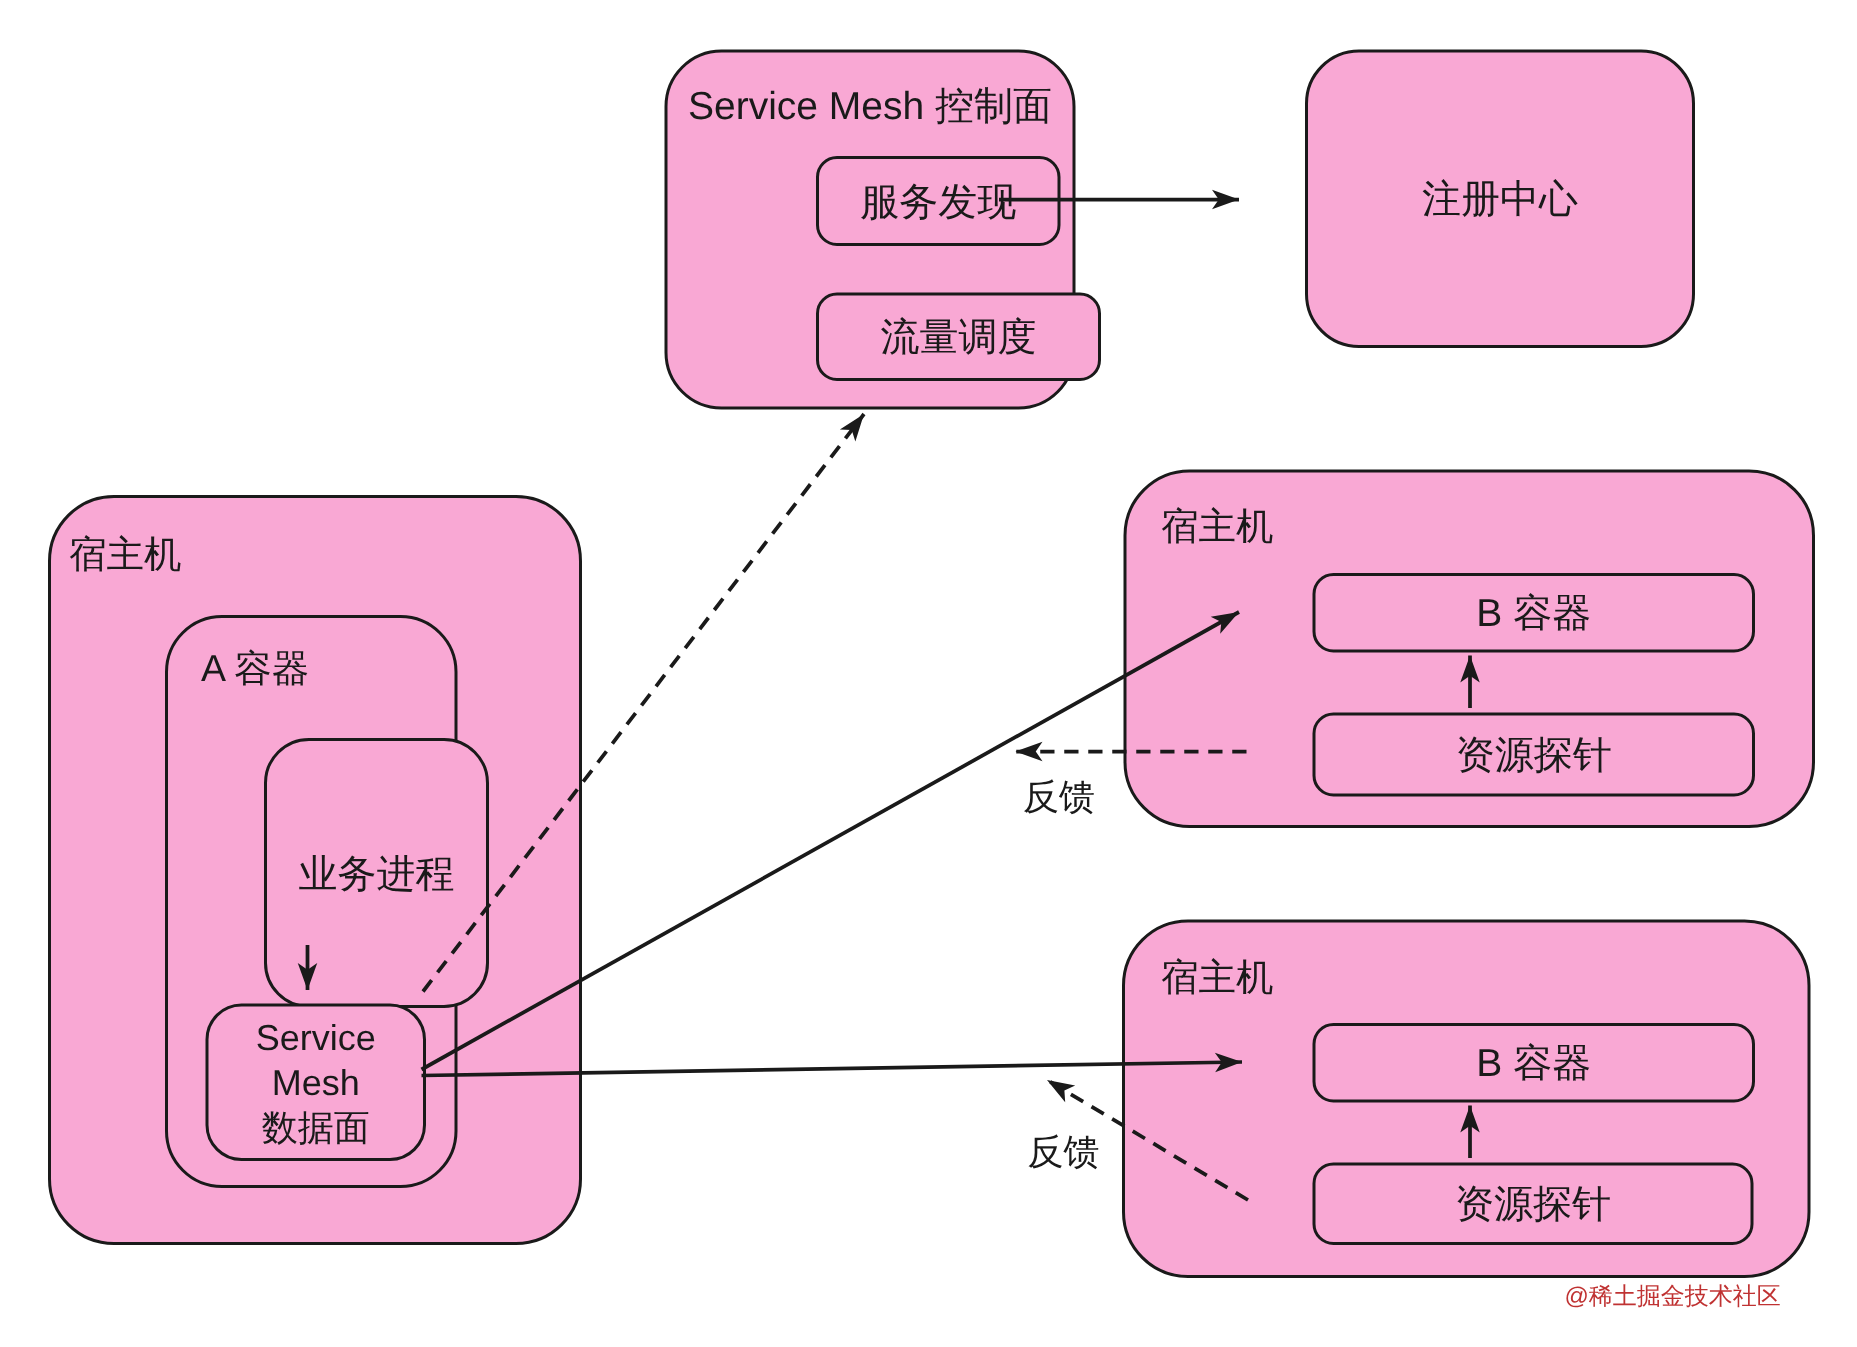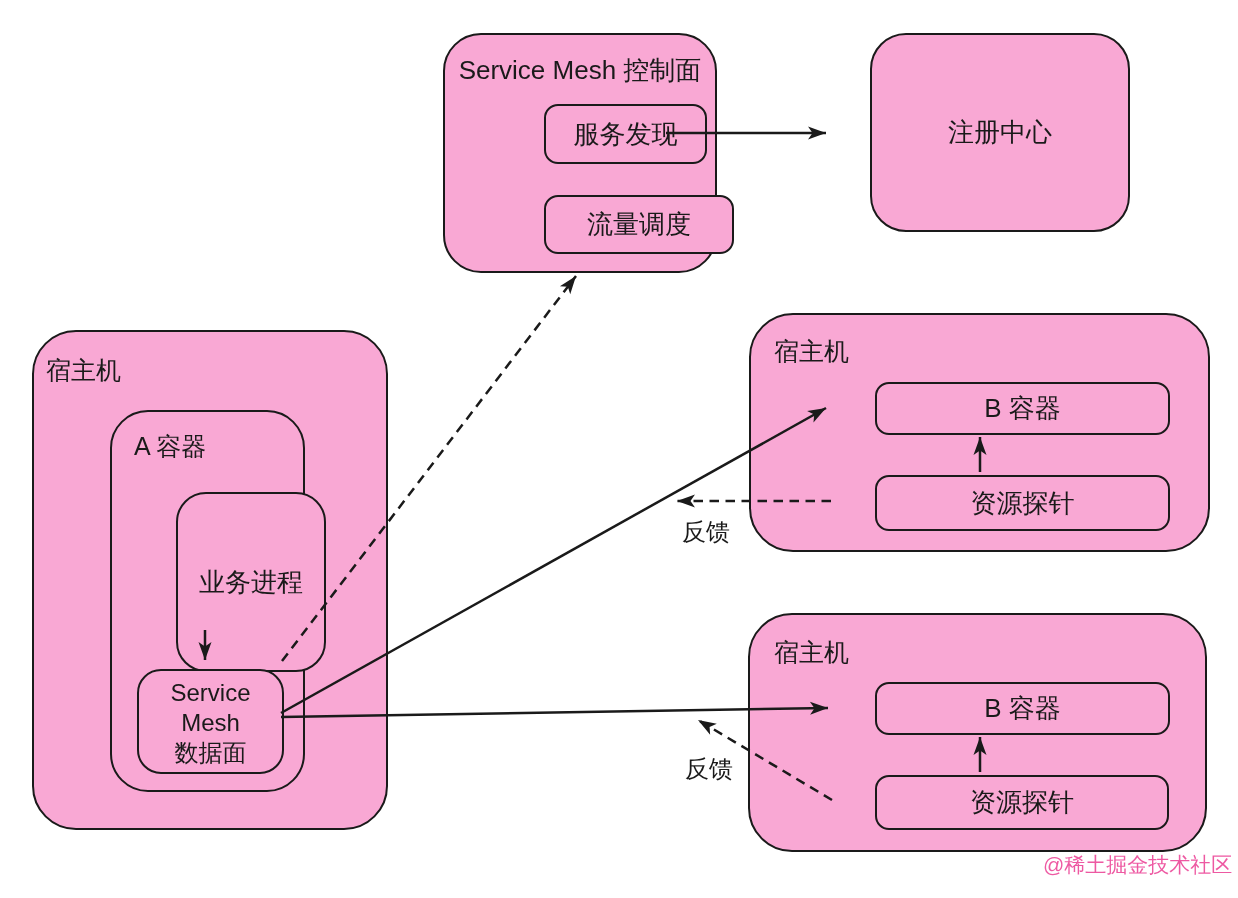--- a/index.html
+++ b/index.html
@@ -63,23 +63,23 @@
     z-index: 6;
     font-size: 24px;
     line-height: 28px;
     white-space: nowrap;
   }
   .watermark {
     position: absolute;
     z-index: 7;
     left: 1043px;
     top: 852px;
-    font-size: 21px;
+    font-size: 16px;
     line-height: 26px;
-    color: #ec4899;
+    color: #b91c1c;
     opacity: 0.9;
     white-space: nowrap;
   }
 </style>
 </head>
 <body>
 
 <div class="canvas">
 
   <div class="box" style="left:443px; top:33px; width:274px; height:240px; border-radius:38px;">

